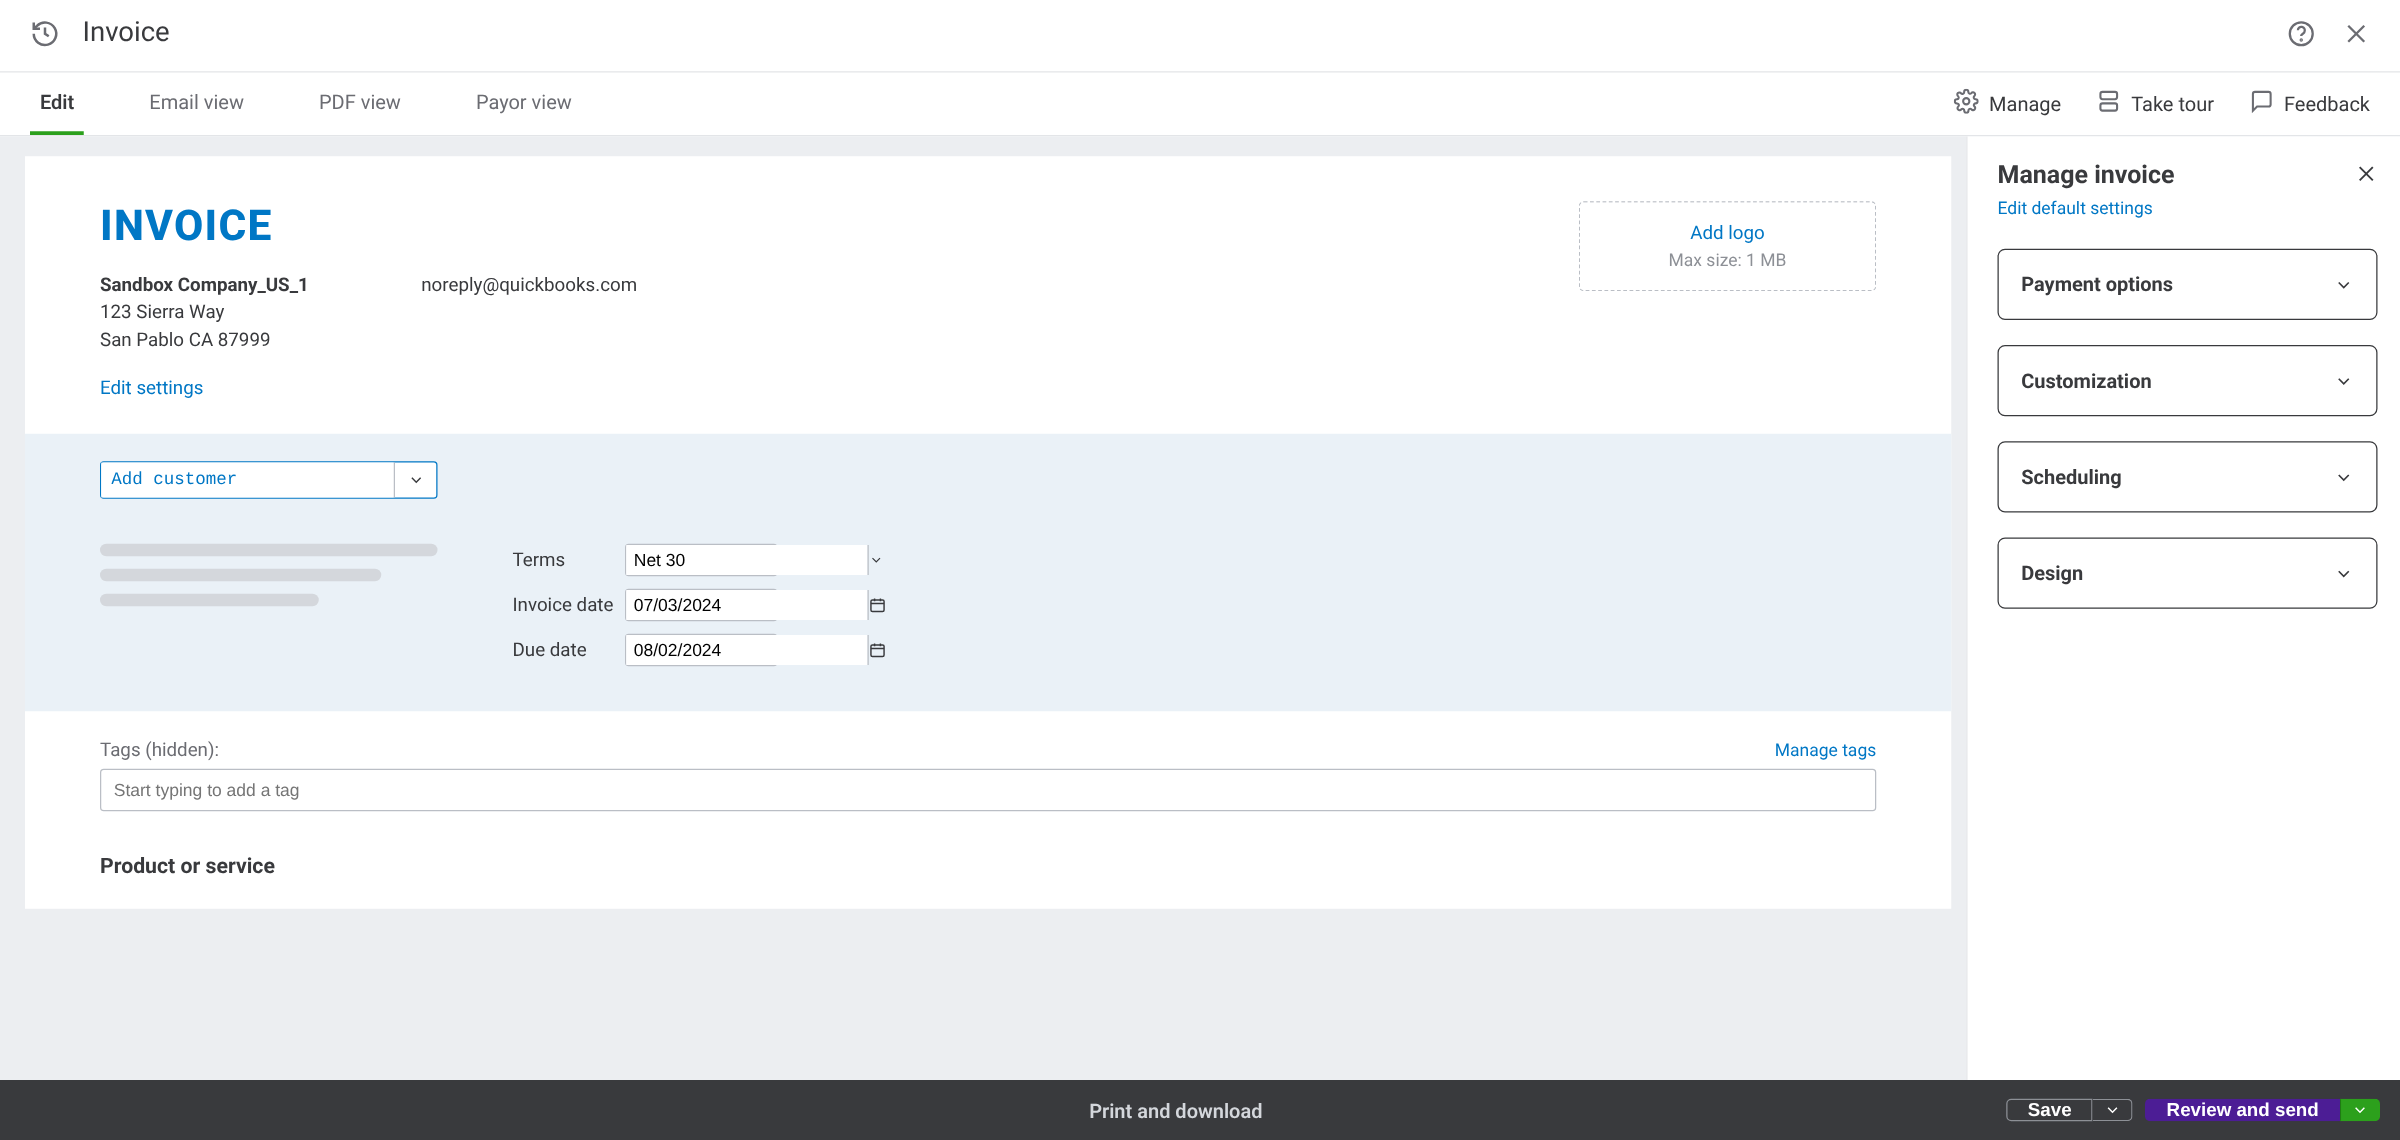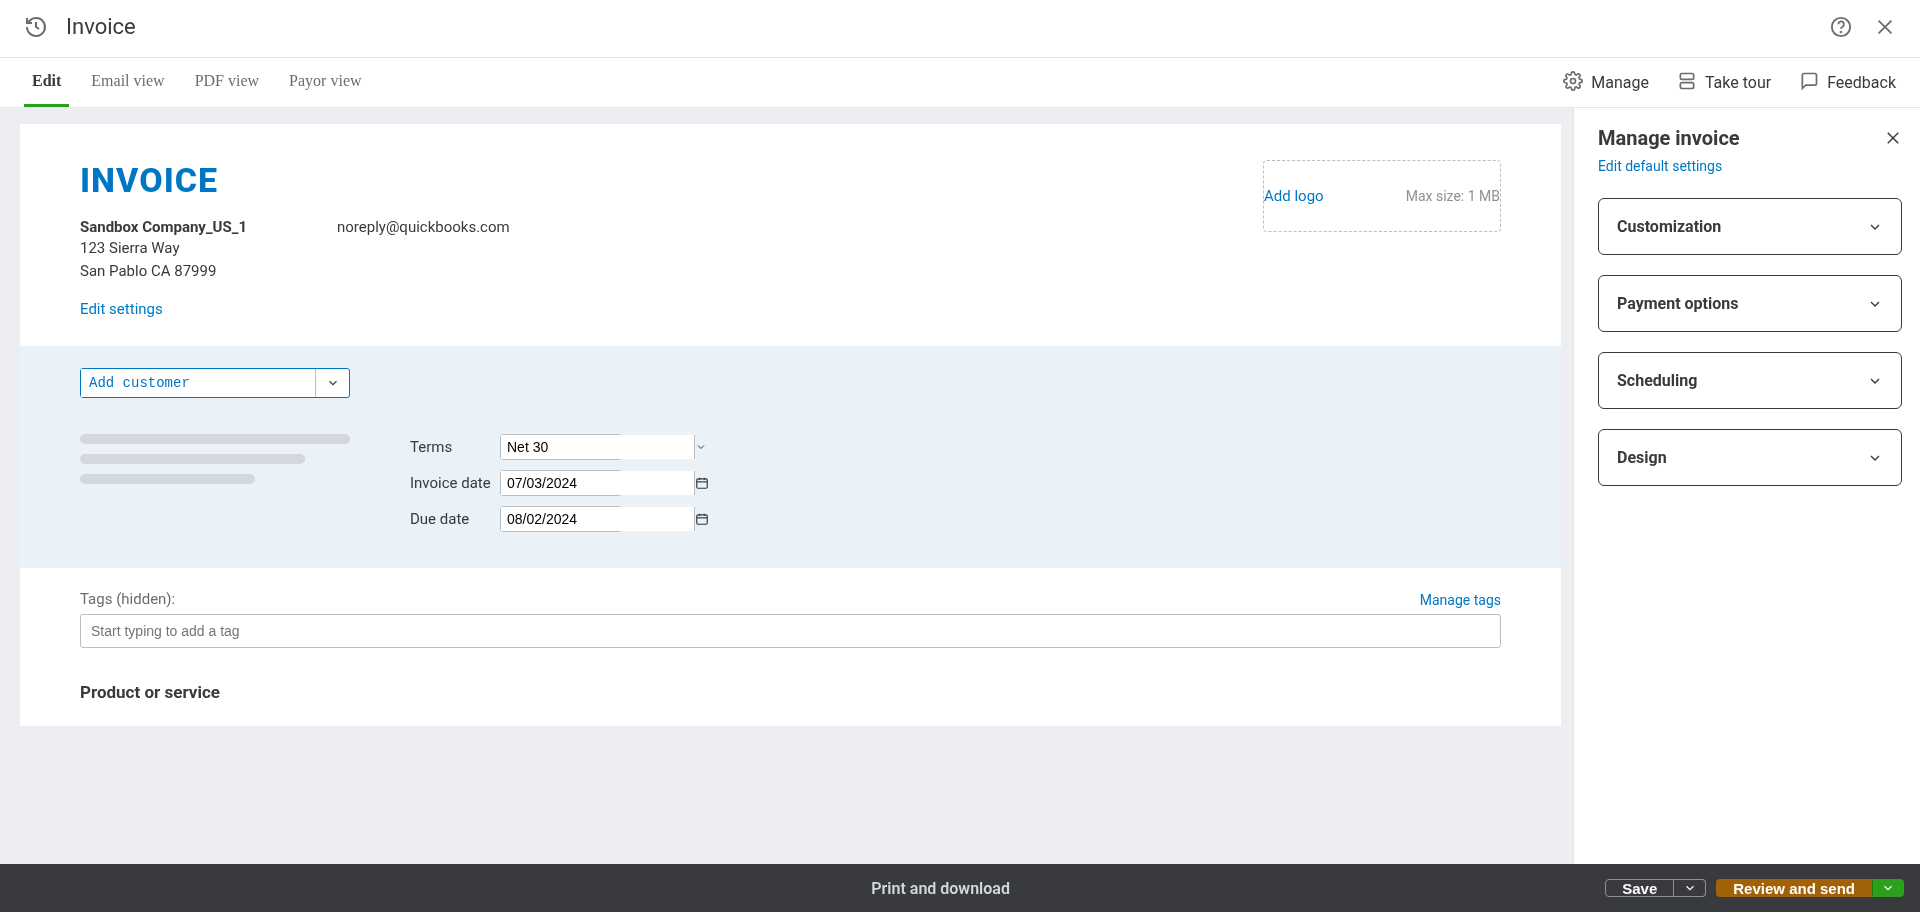--- a/index.html
+++ b/index.html
@@ -9,42 +9,42 @@
   
   .top-header { display: flex; align-items: center; justify-content: space-between; padding: 14px 24px 18px; border-bottom: 1px solid #e3e5e8; }
   .top-header-left { display: flex; align-items: center; gap: 18px; }
   .top-header-title { font-size: 22px; font-weight: 400; color: #393a3d; }
   .top-header-right { display: flex; align-items: center; gap: 22px; }
   .icon-btn { display: inline-flex; align-items: center; justify-content: center; background: none; border: none; cursor: pointer; color: #6b6c72; }
   .icon-btn svg { display: block; }
 
   
   .tab-bar { display: flex; align-items: center; justify-content: space-between; padding: 0 24px; border-bottom: 1px solid #e3e5e8; }
-  .tabs { display: flex; gap: 14px; font-family: Liberation Serif, serif; }
+  .tabs { display: flex; gap: 44px; }
   .tab { padding: 14px 8px 14px; font-size: 16px; color: #6b6c72; cursor: pointer; border-bottom: 3px solid transparent; }
   .tab.active { color: #393a3d; font-weight: 600; border-bottom-color: #2ca01c; }
   .tab-actions { display: flex; gap: 28px; align-items: flex-start; }
   .tab-action { display: inline-flex; align-items: center; gap: 8px; font-size: 16px; color: #393a3d; cursor: pointer; }
   .tab-action svg { color: #6b6c72; }
 
   
   .main { flex: 1; display: flex; overflow: hidden; background: #eceef1; }
   .editor-wrap { flex: 1; overflow-y: scroll; padding: 16px 12px 16px 20px; }
   .editor { background: #fff; }
 
   
   .company-section { padding: 36px 60px 28px; display: flex; justify-content: space-between; align-items: flex-start; }
   .company-left { }
   .invoice-title { font-size: 34px; font-weight: 800; color: #0077c5; letter-spacing: 1px; margin-bottom: 18px; }
   .company-row { display: flex; gap: 90px; }
   .company-name { font-weight: 700; font-size: 15px; }
   .company-email { font-size: 15px; color: #393a3d; }
   .company-addr { font-size: 15px; line-height: 1.4; margin-top: 2px; }
   .edit-company { color: #0077c5; font-size: 15px; margin-top: 18px; display: inline-block; cursor: pointer; }
-  .logo-box { width: 238px; height: 72px; border: 1px dashed #babec5; border-radius: 4px; display: flex; flex-direction: row; align-items: center; justify-content: space-between; gap: 6px; }
+  .logo-box { width: 238px; height: 72px; border: 1px dashed #babec5; border-radius: 4px; display: flex; flex-direction: column; align-items: center; justify-content: center; gap: 6px; }
   .logo-box-link { color: #0077c5; font-size: 15px; cursor: pointer; }
   .logo-box-hint { color: #8d9096; font-size: 14px; }
 
   
   .customer-section { background: #eaf1f7; padding: 22px 60px 36px; }
   .customer-dd { display: flex; width: 270px; border: 1px solid #0077c5; border-radius: 3px; background: #fff; }
   .customer-dd input { flex: 1; border: none; outline: none; padding: 6px 8px; font-size: 14px; color: #0077c5; font-family: Liberation Mono, monospace; }
   .customer-dd input::placeholder { color: #0077c5; }
   .customer-dd-btn { width: 34px; border-left: 1px solid #babec5; display: flex; align-items: center; justify-content: center; cursor: pointer; }
 
@@ -82,21 +82,21 @@
   .accordion-title { font-size: 16px; font-weight: 700; }
 
   
   .bottom-bar { height: 48px; background: #393a3d; color: #fff; display: flex; align-items: center; justify-content: space-between; padding: 0 16px; }
   .bottom-center { flex: 1; text-align: center; font-size: 16px; font-weight: 600; color: #d4d7dc; cursor: pointer; }
   .bottom-right { display: flex; gap: 10px; }
   .btn-group { display: flex; }
   .btn { height: 18px; display: inline-flex; align-items: center; padding: 0 16px; font-size: 15px; font-weight: 600; border-radius: 4px; cursor: pointer; border: 1px solid transparent; }
   .btn-save { background: #393a3d; border: 1px solid #8d9096; color: #fff; border-top-right-radius: 0; border-bottom-right-radius: 0; }
   .btn-save-dd { background: #393a3d; border: 1px solid #8d9096; border-left: none; color: #fff; width: 32px; padding: 0; justify-content: center; border-top-left-radius: 0; border-bottom-left-radius: 0; }
-  .btn-review { background: #a16207; color: #fff; border-top-right-radius: 0; border-bottom-right-radius: 0; }
+  .btn-review { background: #4c1d95; color: #fff; border-top-right-radius: 0; border-bottom-right-radius: 0; }
   .btn-review-dd { background: #2ca01c; color: #fff; width: 32px; padding: 0; justify-content: center; border-left: 1px solid #1f7a13; border-top-left-radius: 0; border-bottom-left-radius: 0; }
 
   
   .editor-wrap::-webkit-scrollbar { width: 14px; }
   .editor-wrap::-webkit-scrollbar-thumb { background: #babec5; border-radius: 7px; border: 3px solid #eceef1; }
   .editor-wrap::-webkit-scrollbar-track { background: #eceef1; }
 </style>
 </head>
 <body>
 
@@ -265,27 +265,27 @@
         <button class="icon-btn">
           <svg width="18" height="18" viewBox="0 0 24 24" fill="none" stroke="#393a3d" stroke-width="2">
               <line x1="5" y1="5" x2="19" y2="19"></line>
               <line x1="19" y1="5" x2="5" y2="19"></line>
             </svg>
         </button>
       </div>
       <a class="side-link">Edit default settings</a>
 
       <div class="accordion">
-        <span class="accordion-title">Customization</span>
+        <span class="accordion-title">Payment options</span>
         <svg width="16" height="16" viewBox="0 0 24 24" fill="none" stroke="#393a3d" stroke-width="2">
             <polyline points="6 9 12 15 18 9"></polyline>
           </svg>
       </div>
       <div class="accordion">
-        <span class="accordion-title">Payment options</span>
+        <span class="accordion-title">Customization</span>
         <svg width="16" height="16" viewBox="0 0 24 24" fill="none" stroke="#393a3d" stroke-width="2">
             <polyline points="6 9 12 15 18 9"></polyline>
           </svg>
       </div>
       <div class="accordion">
         <span class="accordion-title">Scheduling</span>
         <svg width="16" height="16" viewBox="0 0 24 24" fill="none" stroke="#393a3d" stroke-width="2">
             <polyline points="6 9 12 15 18 9"></polyline>
           </svg>
       </div>

